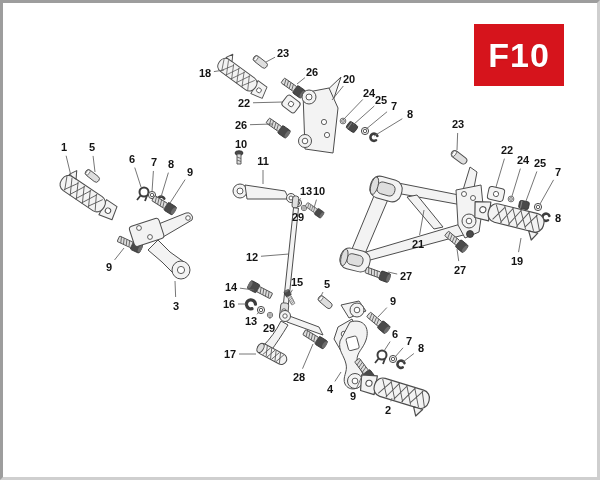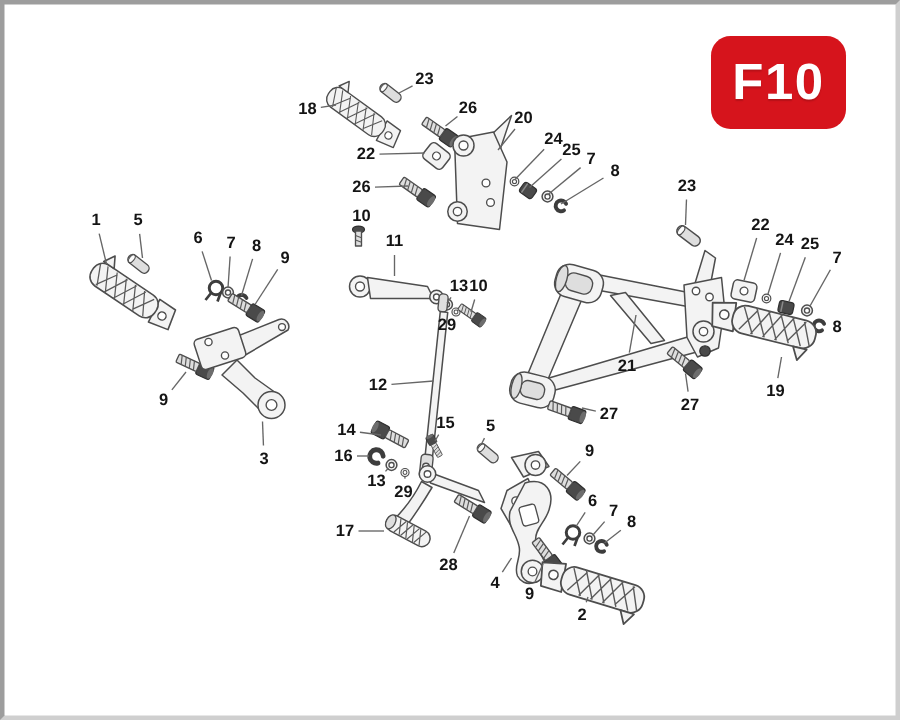--- a/index.html
+++ b/index.html
@@ -2,21 +2,21 @@
 <html style="--badge-bg: #d6141c; --badge-text: #ffffff; --part-line: #4d4d4d; --leader-line: #666666; --label-text: #141414;"><head>
 <meta charset="utf-8">
 <style>
   html,body{margin:0;padding:0;background:#fff;}
   .stage{position:relative;width:600px;height:480px;background:#ffffff;overflow:hidden;
          font-family:"Liberation Sans",sans-serif;}
   .frame{position:absolute;inset:0;pointer-events:none;
          border-top:3px solid #9d9d9d;border-left:3px solid #9d9d9d;
          border-bottom:3px solid #cfcfcf;border-right:3px solid #cfcfcf;}
   .badge{position:absolute;left:474px;top:24px;width:90px;height:62px;
-         background:var(--badge-bg,#d6141c);display:flex;align-items:center;justify-content:center;border-radius:13px;}
+         background:var(--badge-bg,#d6141c);display:flex;align-items:center;justify-content:center;}
   .badge span{color:var(--badge-text,#ffffff);font-size:34px;font-weight:bold;letter-spacing:1px;
          font-family:"Liberation Sans",sans-serif;text-shadow:0 1px 1px rgba(0,0,0,0.15);}
   svg{position:absolute;left:0;top:0;}
   .pf{fill:#f3f3f3;stroke:var(--part-line,#4d4d4d);stroke-width:1;stroke-linejoin:round;}
   .pm{fill:#dedede;stroke:var(--part-line,#4d4d4d);stroke-width:0.9;stroke-linejoin:round;}
   .pd{fill:#4a4a4a;stroke:#2e2e2e;stroke-width:0.8;}
   .hole{fill:#ffffff;stroke:var(--part-line,#4d4d4d);stroke-width:0.9;}
   .hatch{stroke:#5a5a5a;stroke-width:0.8;fill:none;}
   .leader{stroke:var(--leader-line,#666666);stroke-width:0.9;}
   .callout{font:bold 11px "Liberation Sans",sans-serif;fill:var(--label-text,#141414);}

